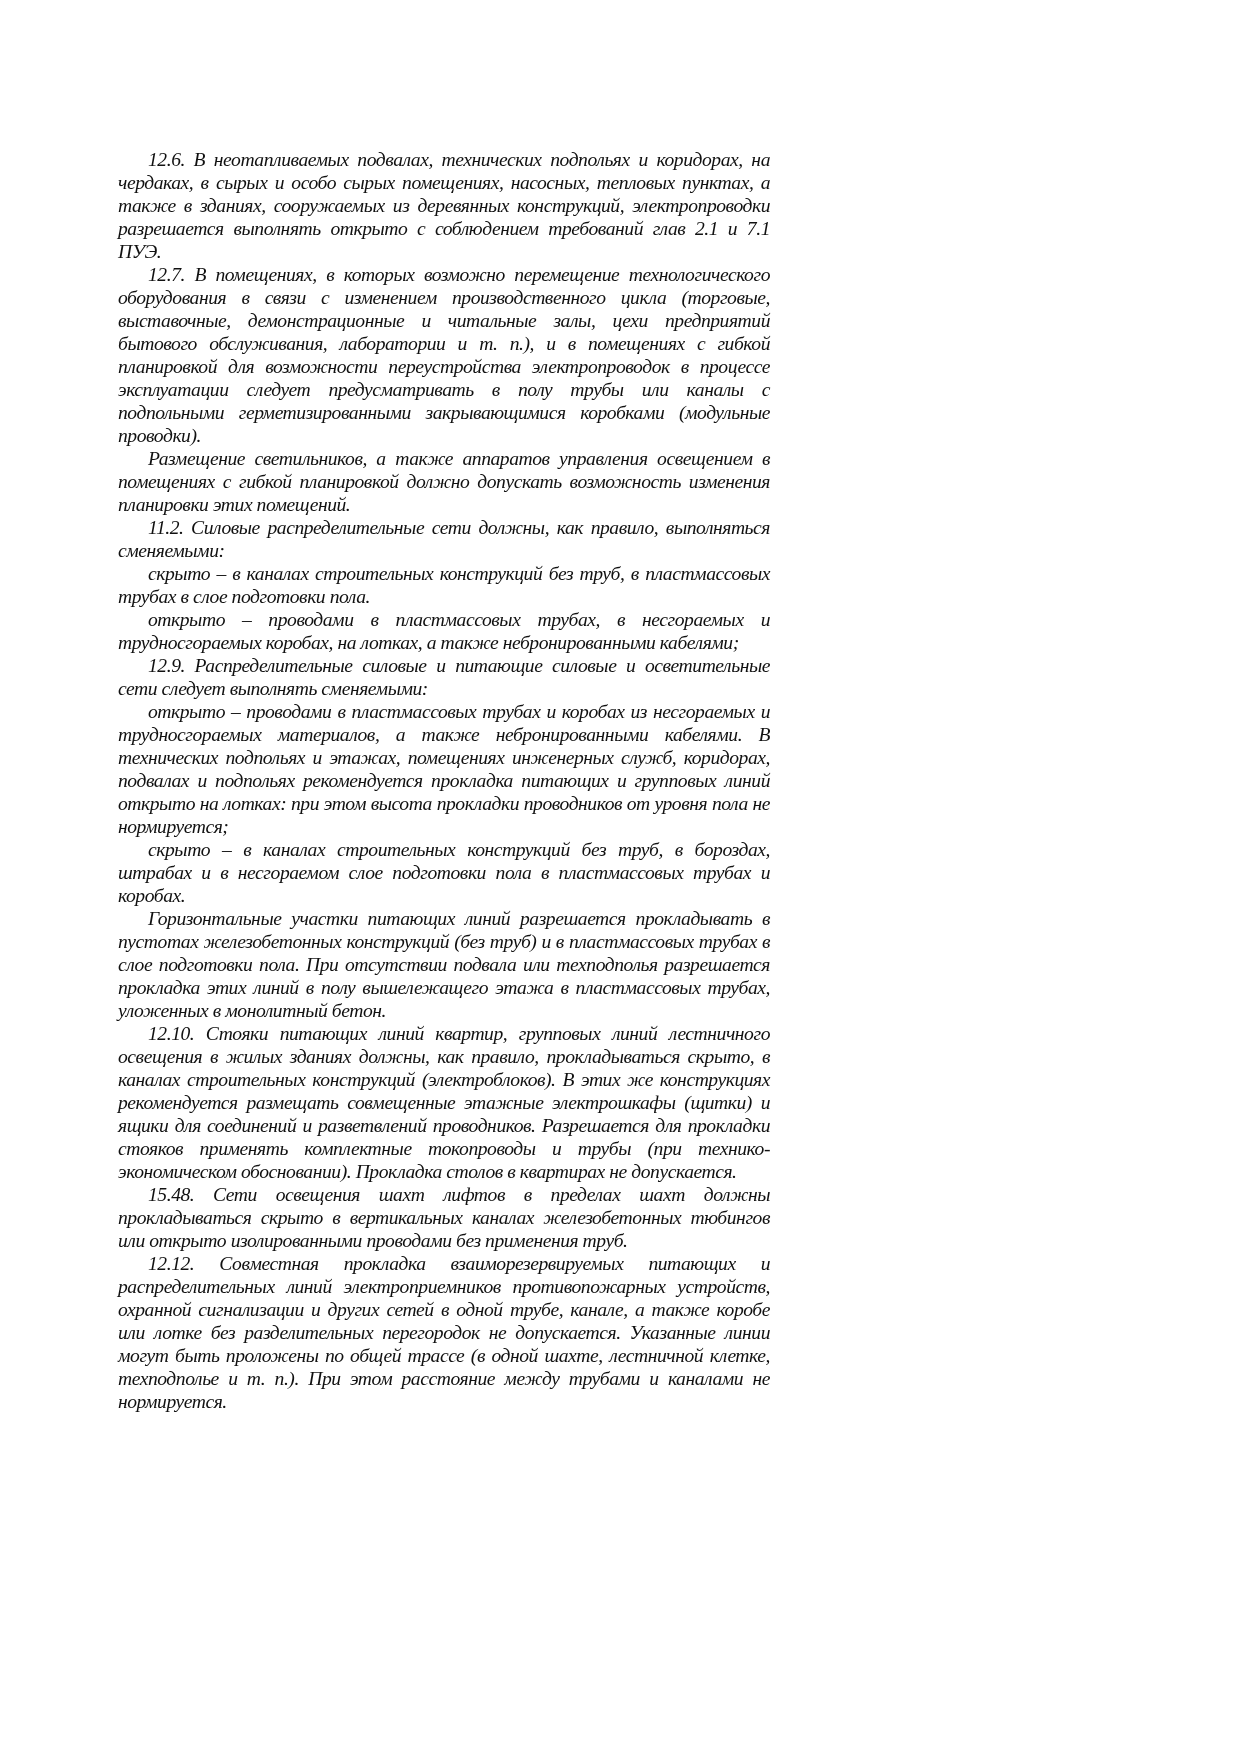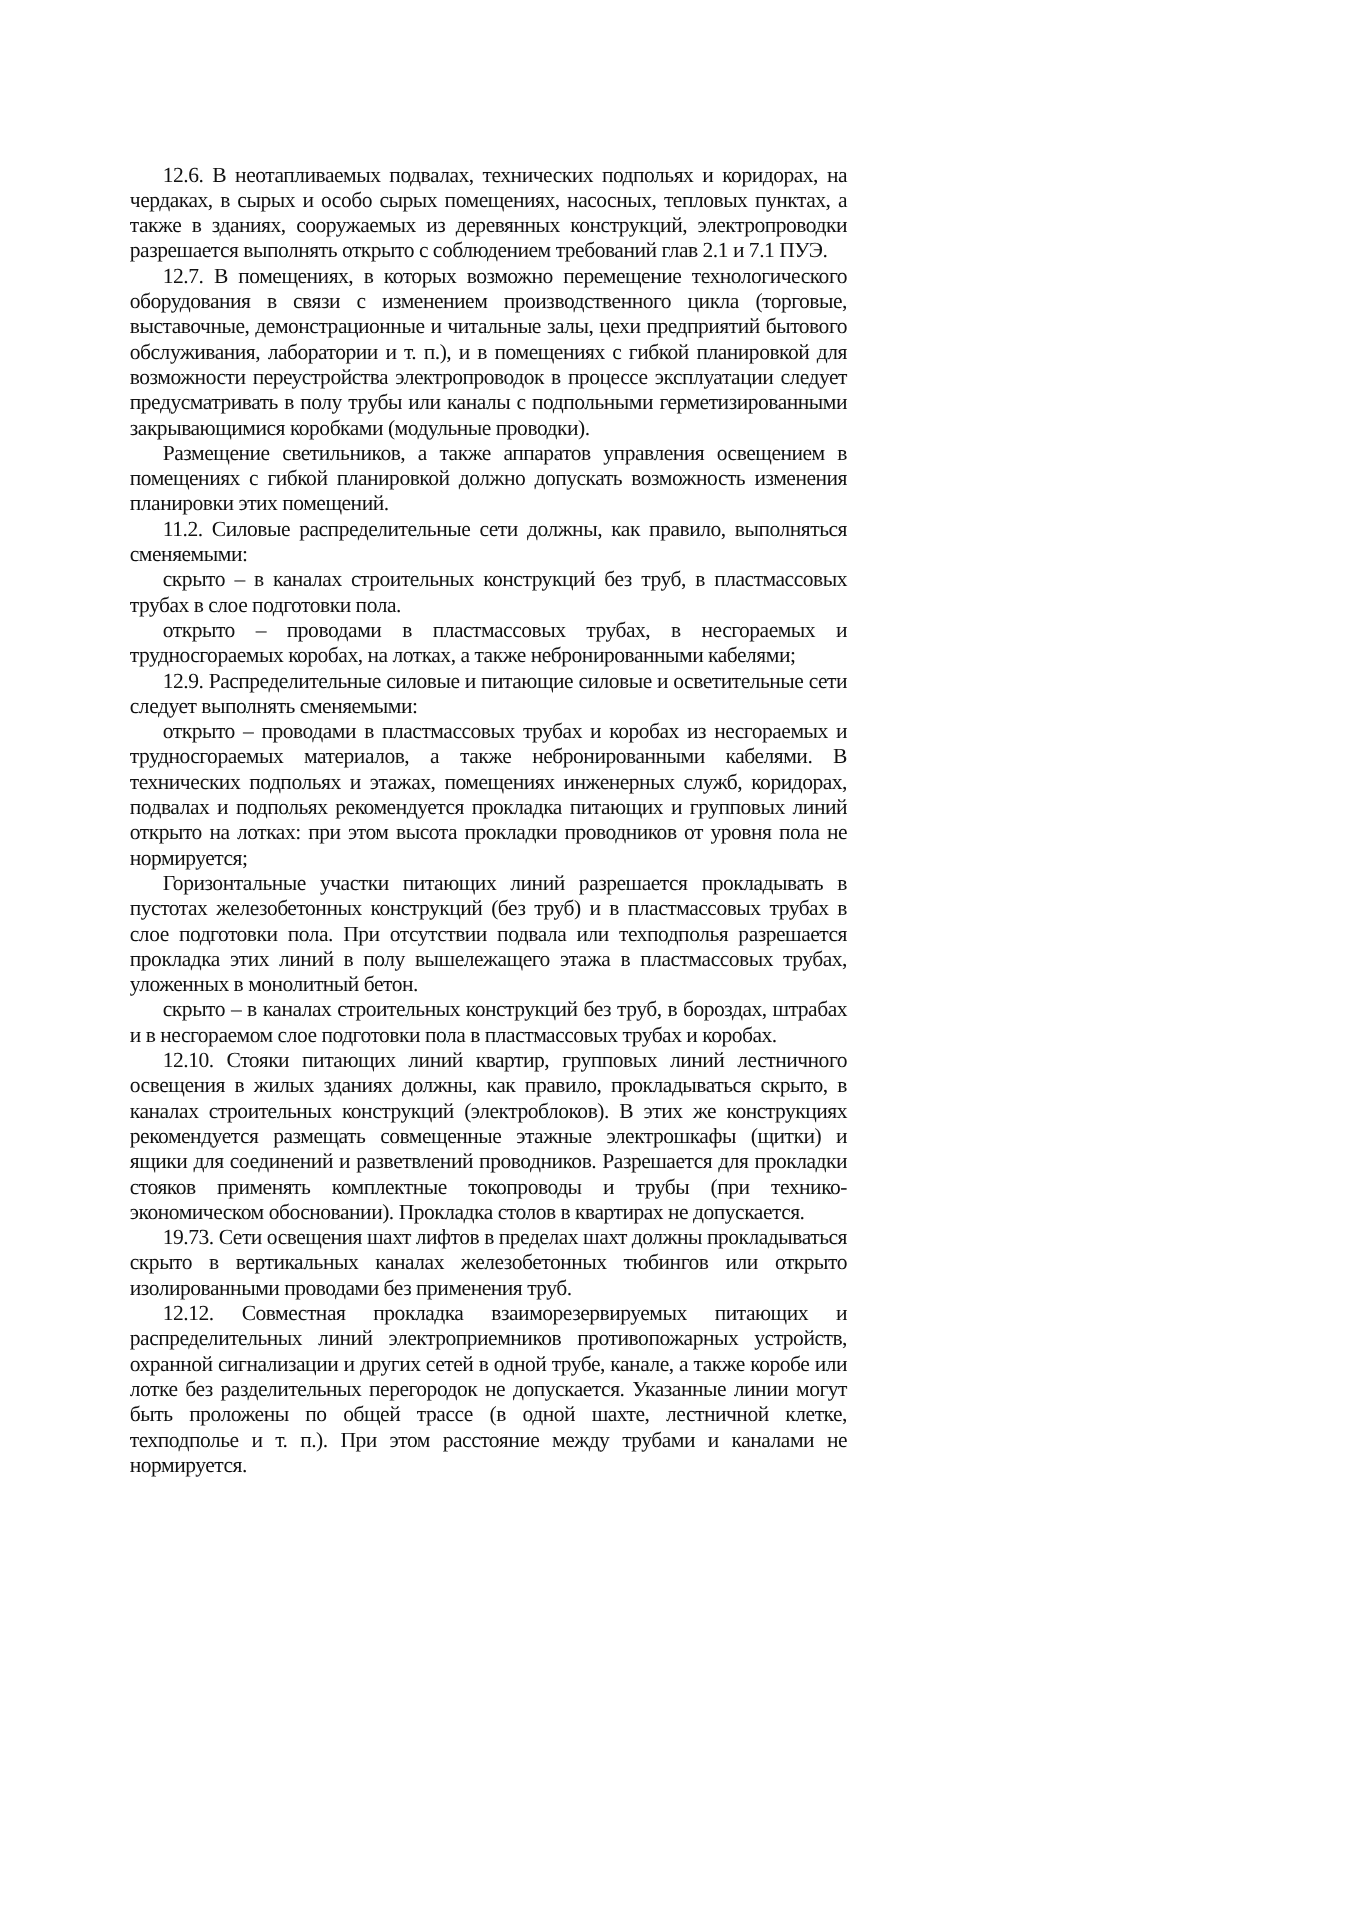--- a/index.html
+++ b/index.html
@@ -11,20 +11,21 @@
       width: 1240px;
       height: 1755px;
       position: relative;
       overflow: hidden;
     }
     .page {
       position: absolute;
       left: 118px;
       top: 148px;
       width: 652px;
+      font-style: italic;
     }
     .para {
       margin: 0;
       font-family: "Liberation Serif", "DejaVu Serif", serif;
       font-size: 19.6px;
       line-height: 23px;
       color: #111111;
       text-align: justify;
       text-indent: 30px;
       letter-spacing: -0.45px;
@@ -37,18 +38,18 @@
 
 <div class="page">
   <p class="para">12.6. В неотапливаемых подвалах, технических подпольях и коридорах, на чердаках, в сырых и особо сырых помещениях, насосных, тепловых пунктах, а также в зданиях, сооружаемых из деревянных конструкций, электропроводки разрешается выполнять открыто с соблюдением требований глав 2.1 и 7.1 ПУЭ.</p>
   <p class="para">12.7. В помещениях, в которых возможно перемещение технологического оборудования в связи с изменением производственного цикла (торговые, выставочные, демонстрационные и читальные залы, цехи предприятий бытового обслуживания, лаборатории и т. п.),  и в помещениях с гибкой планировкой для возможности переустройства электропроводок в процессе эксплуатации следует предусматривать в полу трубы или каналы с подпольными герметизированными закрывающимися коробками (модульные проводки).</p>
   <p class="para">Размещение светильников, а также аппаратов управления освещением в помещениях с гибкой планировкой должно допускать возможность изменения планировки этих помещений.</p>
   <p class="para">11.2. Силовые распределительные сети должны, как правило, выполняться сменяемыми:</p>
   <p class="para">скрыто – в каналах строительных конструкций без труб, в пластмассовых трубах в слое подготовки пола.</p>
   <p class="para">открыто – проводами в пластмассовых трубах, в несгораемых и трудносгораемых коробах, на лотках, а также небронированными кабелями;</p>
   <p class="para">12.9. Распределительные силовые и питающие силовые и осветительные сети следует выполнять сменяемыми:</p>
   <p class="para">открыто – проводами в пластмассовых трубах и коробах из несгораемых и трудносгораемых материалов, а также небронированными кабелями. В технических подпольях и этажах, помещениях инженерных служб, коридорах, подвалах и подпольях рекомендуется прокладка питающих и групповых линий открыто на лотках: при этом высота прокладки проводников от уровня пола не нормируется;</p>
+  <p class="para">скрыто – в каналах строительных конструкций без труб, в бороздах, штрабах и в несгораемом слое подготовки пола в пластмассовых трубах и коробах.</p>
   <p class="para">Горизонтальные участки питающих линий разрешается прокладывать в пустотах железобетонных конструкций (без труб) и в пластмассовых трубах в слое подготовки пола. При отсутствии подвала или техподполья разрешается прокладка этих линий в полу вышележащего этажа в пластмассовых трубах, уложенных в монолитный бетон.</p>
-  <p class="para">скрыто – в каналах строительных конструкций без труб, в бороздах, штрабах и в несгораемом слое подготовки пола в пластмассовых трубах и коробах.</p>
   <p class="para">12.10. Стояки питающих линий квартир, групповых линий лестничного освещения в жилых зданиях должны, как правило, прокладываться скрыто, в каналах строительных конструкций (электроблоков). В этих же конструкциях рекомендуется размещать совмещенные этажные электрошкафы (щитки) и ящики для соединений и разветвлений проводников. Разрешается для прокладки стояков применять комплектные токопроводы и трубы (при технико-экономическом обосновании). Прокладка столов в квартирах не допускается.</p>
-  <p class="para">19.73. Сети освещения шахт лифтов в пределах шахт должны прокладываться скрыто в вертикальных каналах железобетонных тюбингов или открыто изолированными проводами без применения труб.</p>
+  <p class="para">15.48. Сети освещения шахт лифтов в пределах шахт должны прокладываться скрыто в вертикальных каналах железобетонных тюбингов или открыто изолированными проводами без применения труб.</p>
   <p class="para">12.12. Совместная прокладка взаиморезервируемых питающих и распределительных линий электроприемников противопожарных устройств, охранной сигнализации и других сетей в одной трубе, канале, а также коробе или лотке без разделительных перегородок не допускается. Указанные линии могут быть проложены по общей трассе (в одной шахте, лестничной клетке, техподполье и т. п.). При этом расстояние между трубами и каналами не нормируется.</p>
 </div>
 
 </body></html>

